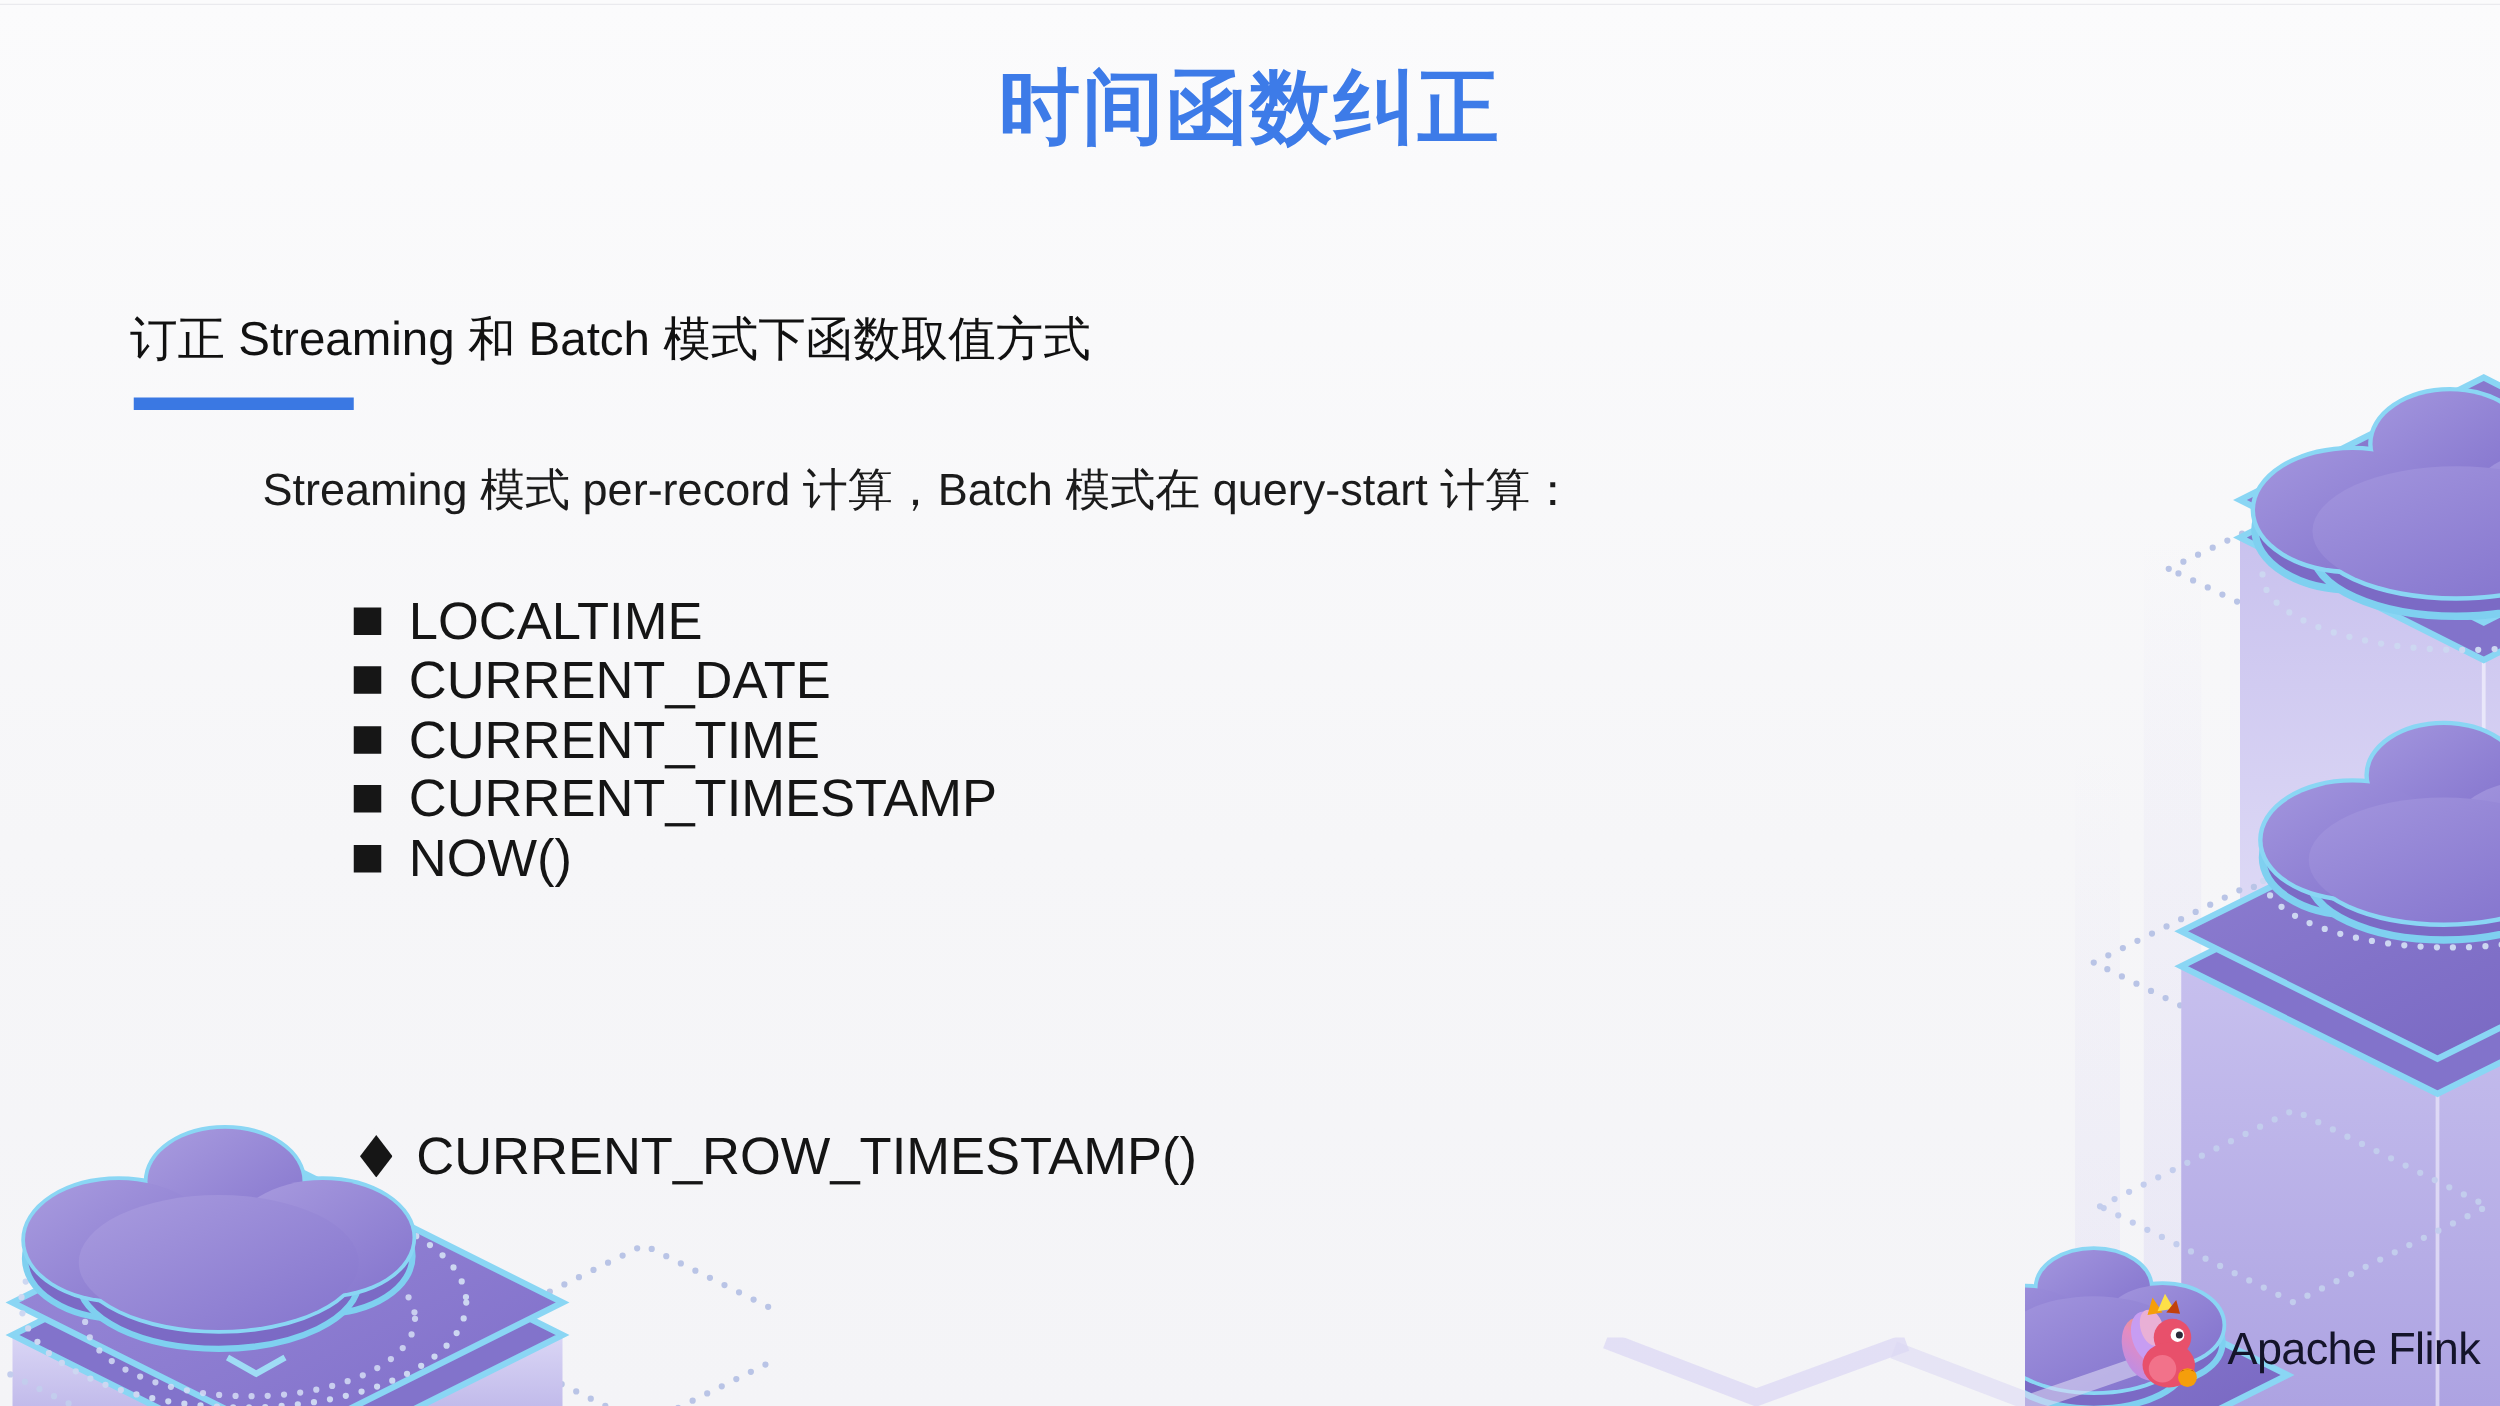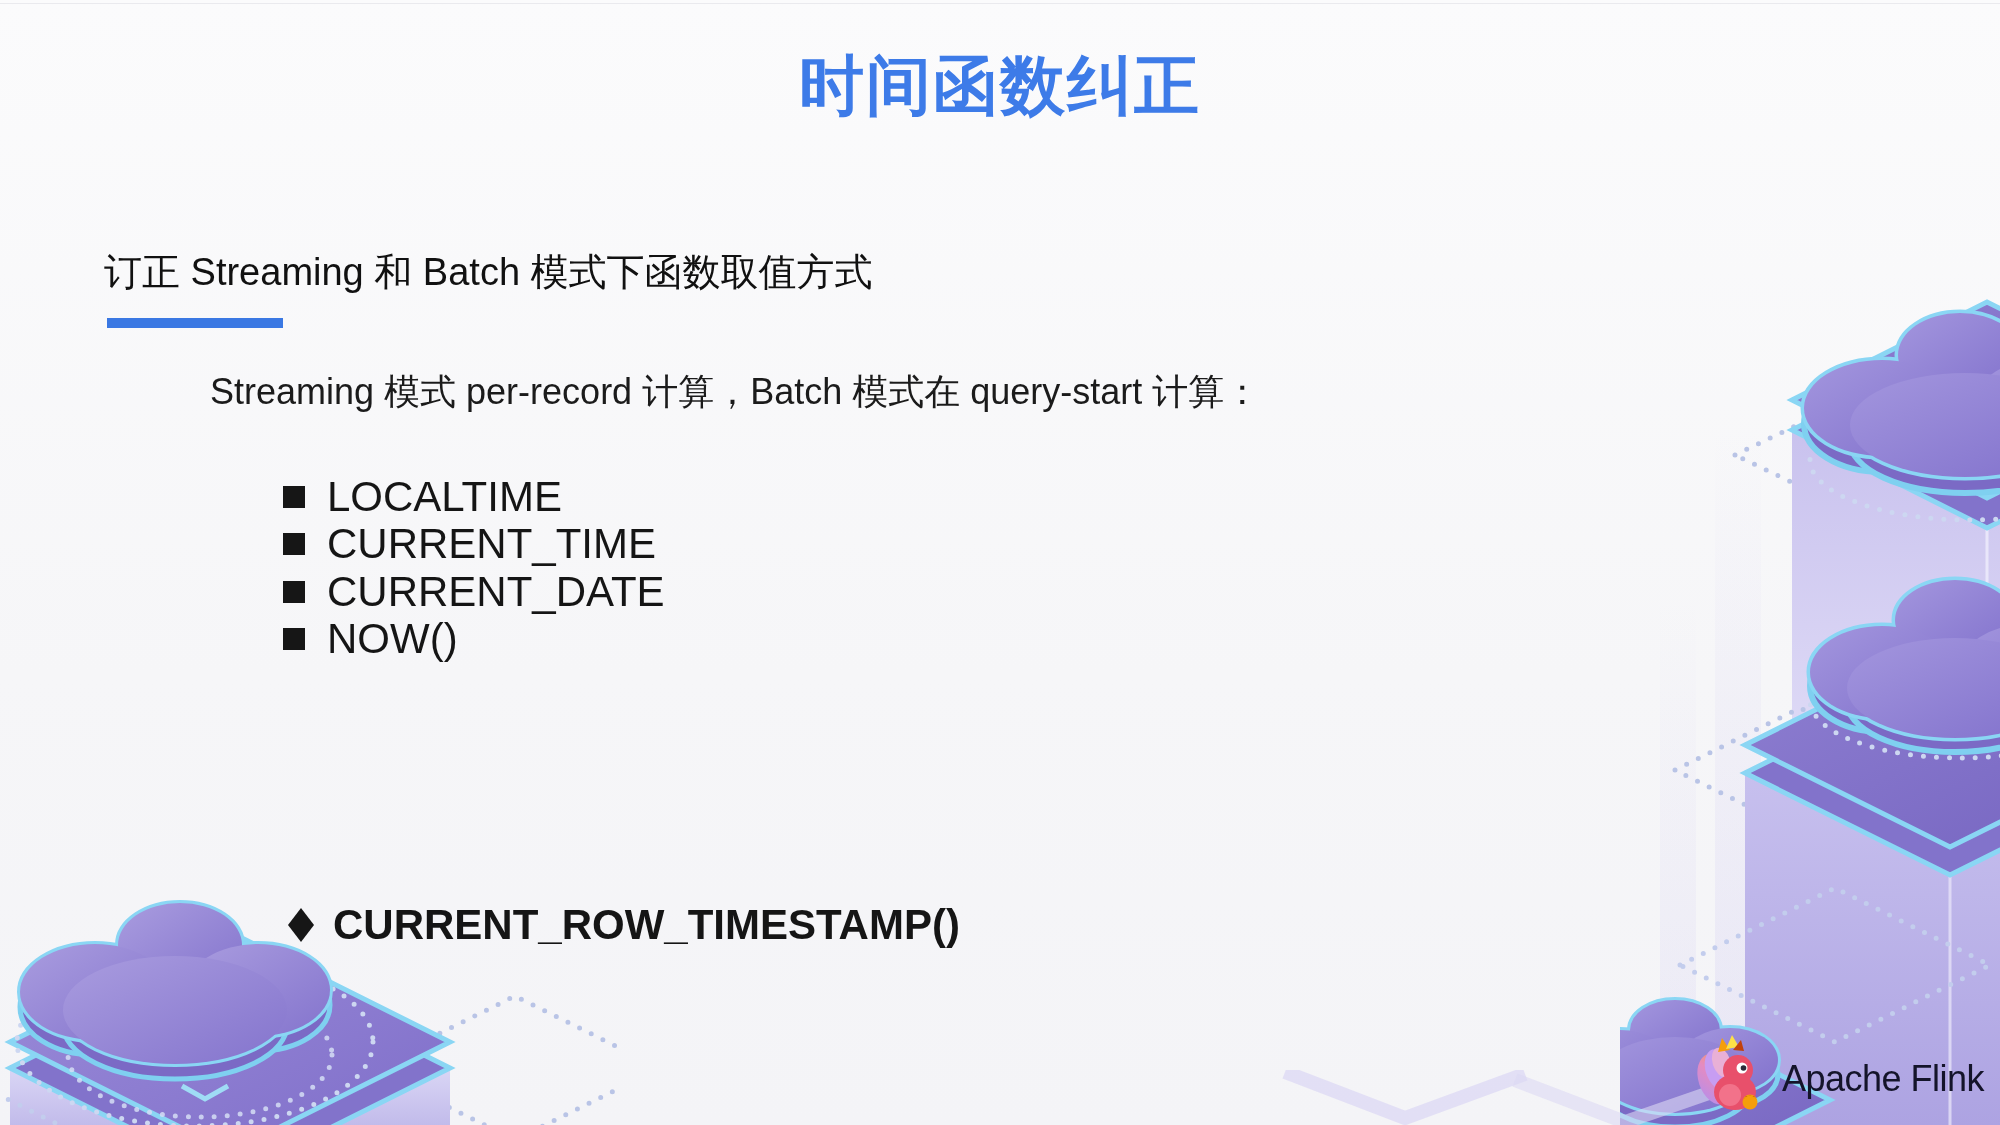--- a/index.html
+++ b/index.html
@@ -42,21 +42,21 @@
   .para2{top:808px;}
 
   ul.list{position:absolute;margin:0;padding:0;list-style:none;}
   .list1{left:283px;top:473px;}
   .list2{left:288px;top:900px;}
   .list li{
     display:flex;align-items:center;
     font-size:42px;color:#151515;white-space:nowrap;
   }
   .list1 li{height:47.5px;gap:22px;}
-  .list2 li{height:50px;gap:19px;font-weight:bold;}
+  .list2 li{height:50px;gap:19px;}
   .sq{width:22px;height:22px;background:#161616;flex:0 0 auto;}
   .di{
     width:26px;height:34px;background:#161616;flex:0 0 auto;
     clip-path:polygon(50% 0,100% 50%,50% 100%,0 50%);
   }
 
   .brand{position:absolute;left:1694px;top:1032px;width:300px;height:84px;}
   .brand svg{position:absolute;left:0;top:2px;}
   .brand-text{
     position:absolute;left:88px;top:26px;
@@ -196,25 +196,29 @@
 
   <p class="para para1">Streaming 模式 per-record 计算，Batch 模式在 query-start 计算：</p>
 
   <ul class="list list1">
     <li>
       <span class="sq"></span>
       <span>LOCALTIME</span>
     </li>
     <li>
       <span class="sq"></span>
+      <span>CURRENT_DATE</span>
+    </li>
+    <li>
+      <span class="sq"></span>
       <span>CURRENT_TIME</span>
     </li>
     <li>
       <span class="sq"></span>
-      <span>CURRENT_DATE</span>
+      <span>CURRENT_TIMESTAMP</span>
     </li>
     <li>
       <span class="sq"></span>
       <span>NOW()</span>
     </li>
   </ul>
 
 
   <ul class="list list2">
     <li>

